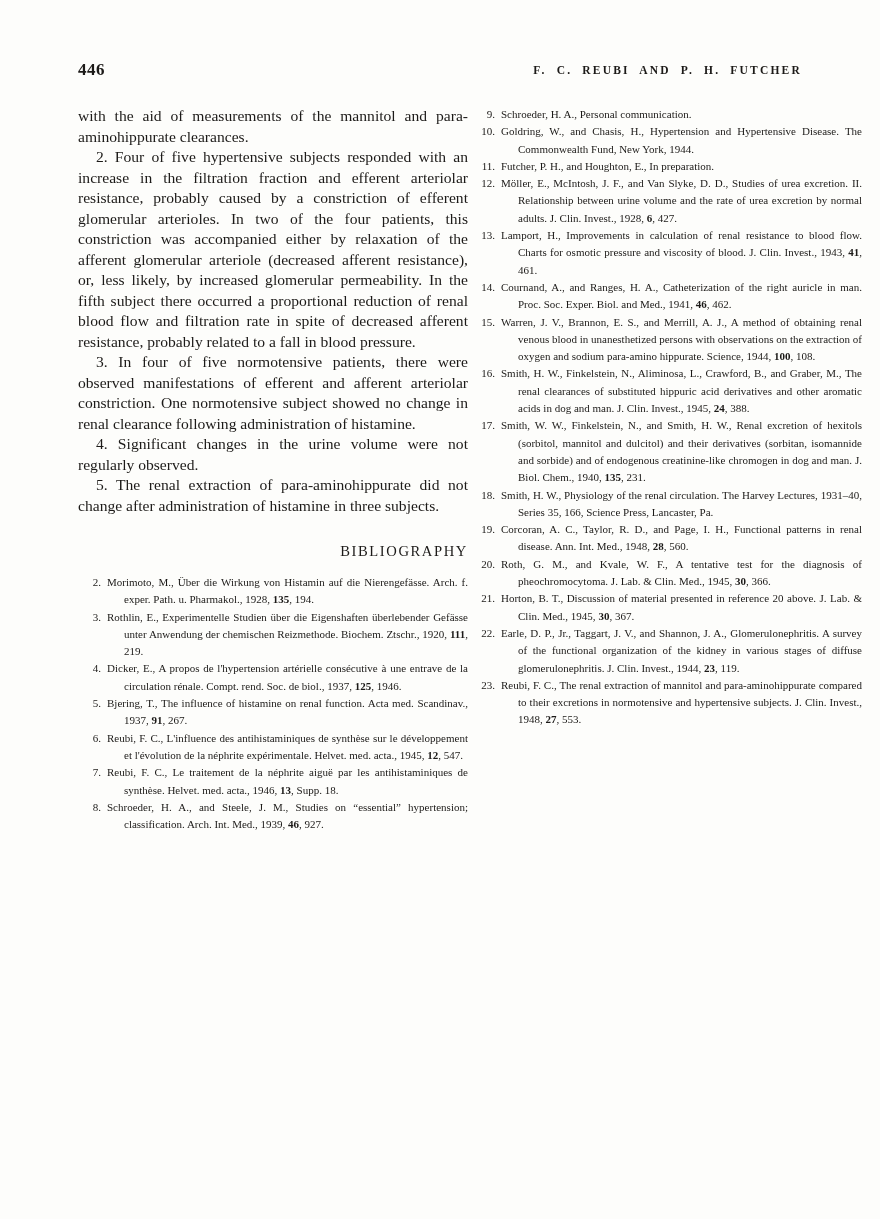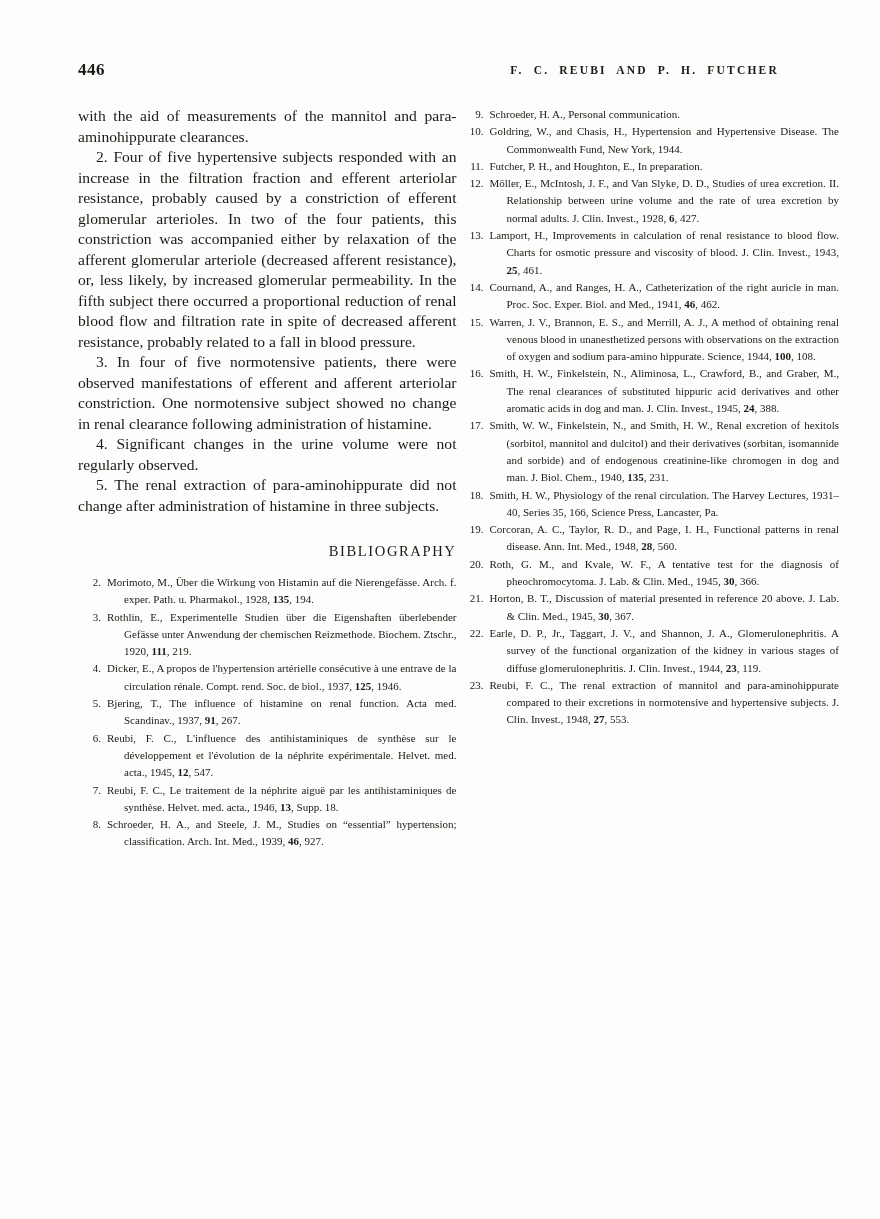--- a/index.html
+++ b/index.html
@@ -5,21 +5,21 @@
   html,body{margin:0;padding:0;}
   body{
     width:880px;height:1219px;
     background:#fdfdfb;
     font-family:"Liberation Serif","DejaVu Serif",serif;
     color:#1c1a18;
     overflow:hidden;
     position:relative;
   }
   .sheet{
-    padding:60px 41px 0 78px;
+    padding:60px 18px 0 78px;
     box-sizing:border-box;
     width:880px;height:1219px;
   }
   
   .running-header{
     position:relative;
     height:22px;
     margin-bottom:24px;
   }
   .page-number{
@@ -114,21 +114,21 @@
         <li class="ref"><span class="ref-num">8.</span><span class="ref-text">Schroeder, H. A., and Steele, J. M., Studies on “essential” hypertension; classification.  Arch. Int. Med., 1939, <b>46</b>, 927.</span></li>
       </ol>
     </div>
 
     <div class="col">
       <ol class="refs">
         <li class="ref"><span class="ref-num">9.</span><span class="ref-text">Schroeder, H. A., Personal communication.</span></li>
         <li class="ref"><span class="ref-num">10.</span><span class="ref-text">Goldring, W., and Chasis, H., Hypertension and Hypertensive Disease.  The Commonwealth Fund, New York, 1944.</span></li>
         <li class="ref"><span class="ref-num">11.</span><span class="ref-text">Futcher, P. H., and Houghton, E., In preparation.</span></li>
         <li class="ref"><span class="ref-num">12.</span><span class="ref-text">Möller, E., McIntosh, J. F., and Van Slyke, D. D., Studies of urea excretion.  II. Relationship between urine volume and the rate of urea excretion by normal adults.  J. Clin. Invest., 1928, <b>6</b>, 427.</span></li>
-        <li class="ref"><span class="ref-num">13.</span><span class="ref-text">Lamport, H., Improvements in calculation of renal resistance to blood flow.  Charts for osmotic pressure and viscosity of blood.  J. Clin. Invest., 1943, <b>25</b>, 461.</span></li>
+        <li class="ref"><span class="ref-num">13.</span><span class="ref-text">Lamport, H., Improvements in calculation of renal resistance to blood flow.  Charts for osmotic pressure and viscosity of blood.  J. Clin. Invest., 1943, <b>41</b>, 461.</span></li>
         <li class="ref"><span class="ref-num">14.</span><span class="ref-text">Cournand, A., and Ranges, H. A., Catheterization of the right auricle in man.  Proc. Soc. Exper. Biol. and Med., 1941, <b>46</b>, 462.</span></li>
         <li class="ref"><span class="ref-num">15.</span><span class="ref-text">Warren, J. V., Brannon, E. S., and Merrill, A. J., A method of obtaining renal venous blood in unanesthetized persons with observations on the extraction of oxygen and sodium para-amino hippurate.  Science, 1944, <b>100</b>, 108.</span></li>
         <li class="ref"><span class="ref-num">16.</span><span class="ref-text">Smith, H. W., Finkelstein, N., Aliminosa, L., Crawford, B., and Graber, M., The renal clearances of substituted hippuric acid derivatives and other aromatic acids in dog and man.  J. Clin. Invest., 1945, <b>24</b>, 388.</span></li>
         <li class="ref"><span class="ref-num">17.</span><span class="ref-text">Smith, W. W., Finkelstein, N., and Smith, H. W., Renal excretion of hexitols (sorbitol, mannitol and dulcitol) and their derivatives (sorbitan, isomannide and sorbide) and of endogenous creatinine-like chromogen in dog and man.  J. Biol. Chem., 1940, <b>135</b>, 231.</span></li>
         <li class="ref"><span class="ref-num">18.</span><span class="ref-text">Smith, H. W., Physiology of the renal circulation.  The Harvey Lectures, 1931–40, Series 35, 166, Science Press, Lancaster, Pa.</span></li>
         <li class="ref"><span class="ref-num">19.</span><span class="ref-text">Corcoran, A. C., Taylor, R. D., and Page, I. H., Functional patterns in renal disease.  Ann. Int. Med., 1948, <b>28</b>, 560.</span></li>
         <li class="ref"><span class="ref-num">20.</span><span class="ref-text">Roth, G. M., and Kvale, W. F., A tentative test for the diagnosis of pheochromocytoma.  J. Lab. &amp; Clin. Med., 1945, <b>30</b>, 366.</span></li>
         <li class="ref"><span class="ref-num">21.</span><span class="ref-text">Horton, B. T., Discussion of material presented in reference 20 above.  J. Lab. &amp; Clin. Med., 1945, <b>30</b>, 367.</span></li>
         <li class="ref"><span class="ref-num">22.</span><span class="ref-text">Earle, D. P., Jr., Taggart, J. V., and Shannon, J. A., Glomerulonephritis.  A survey of the functional organization of the kidney in various stages of diffuse glomerulonephritis.  J. Clin. Invest., 1944, <b>23</b>, 119.</span></li>
         <li class="ref"><span class="ref-num">23.</span><span class="ref-text">Reubi, F. C., The renal extraction of mannitol and para-aminohippurate compared to their excretions in normotensive and hypertensive subjects.  J. Clin. Invest., 1948, <b>27</b>, 553.</span></li>

